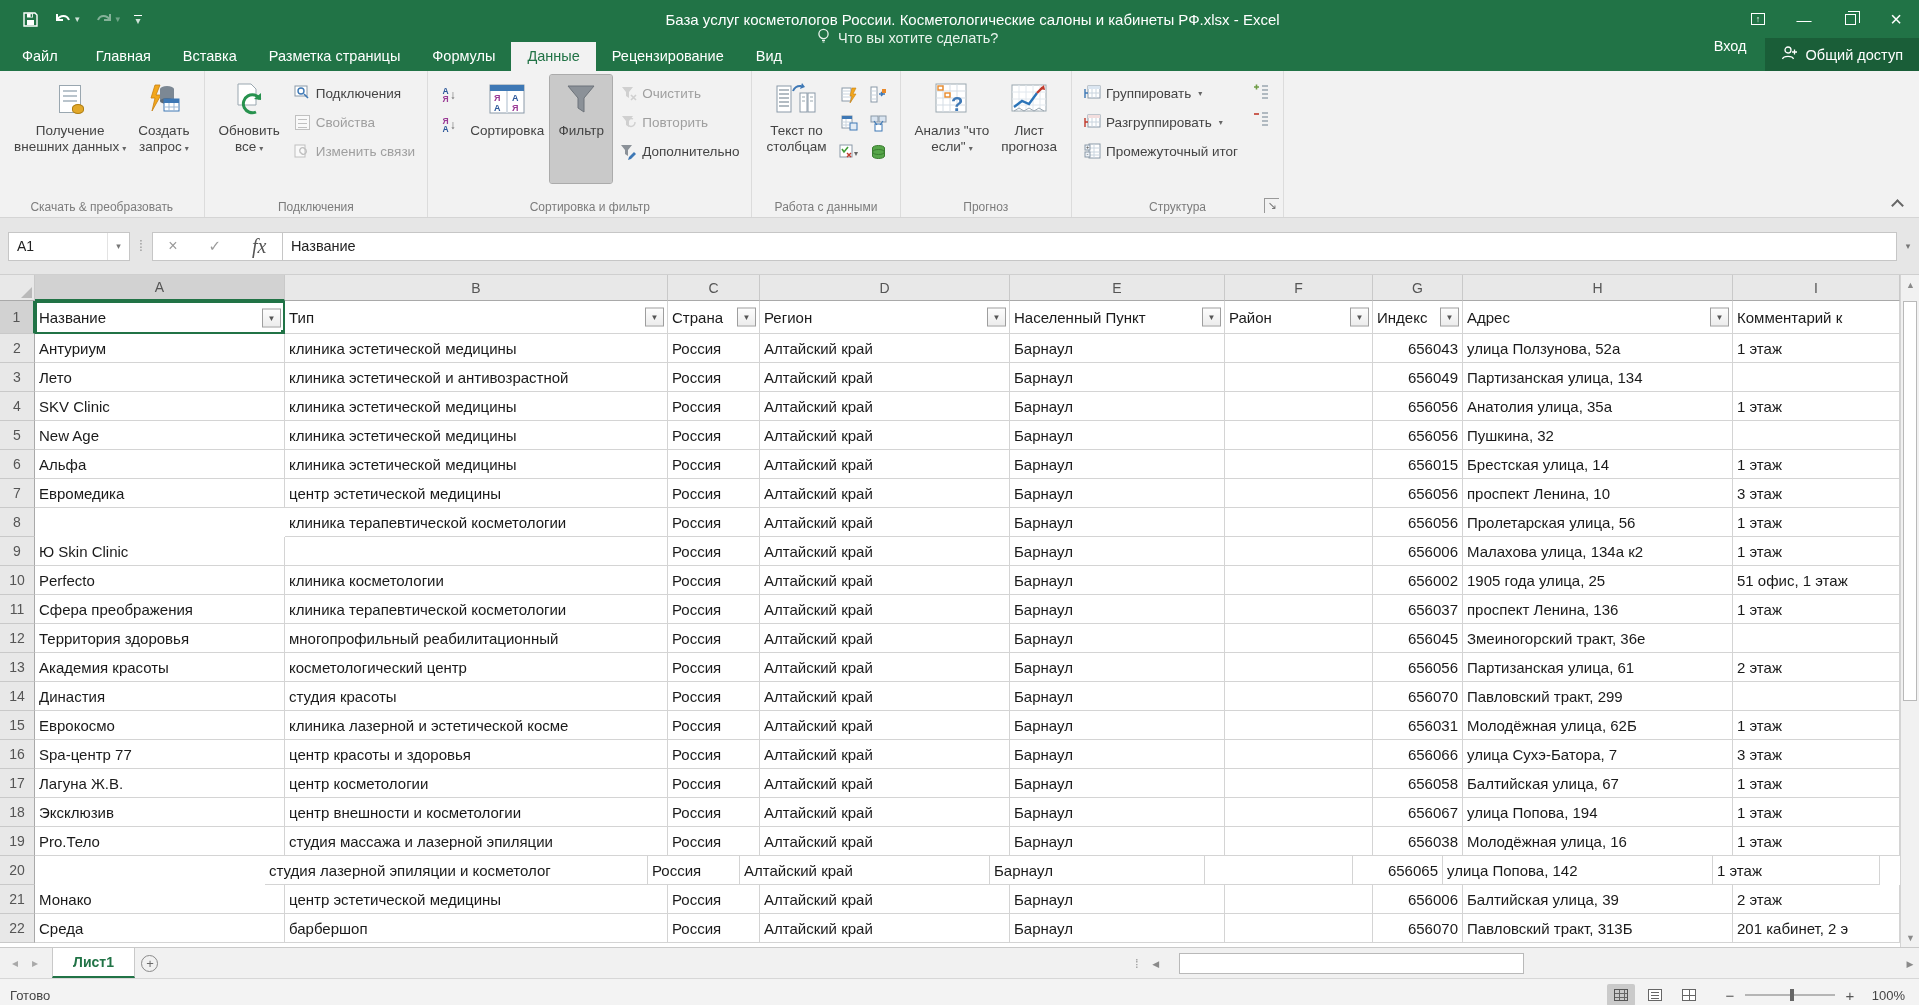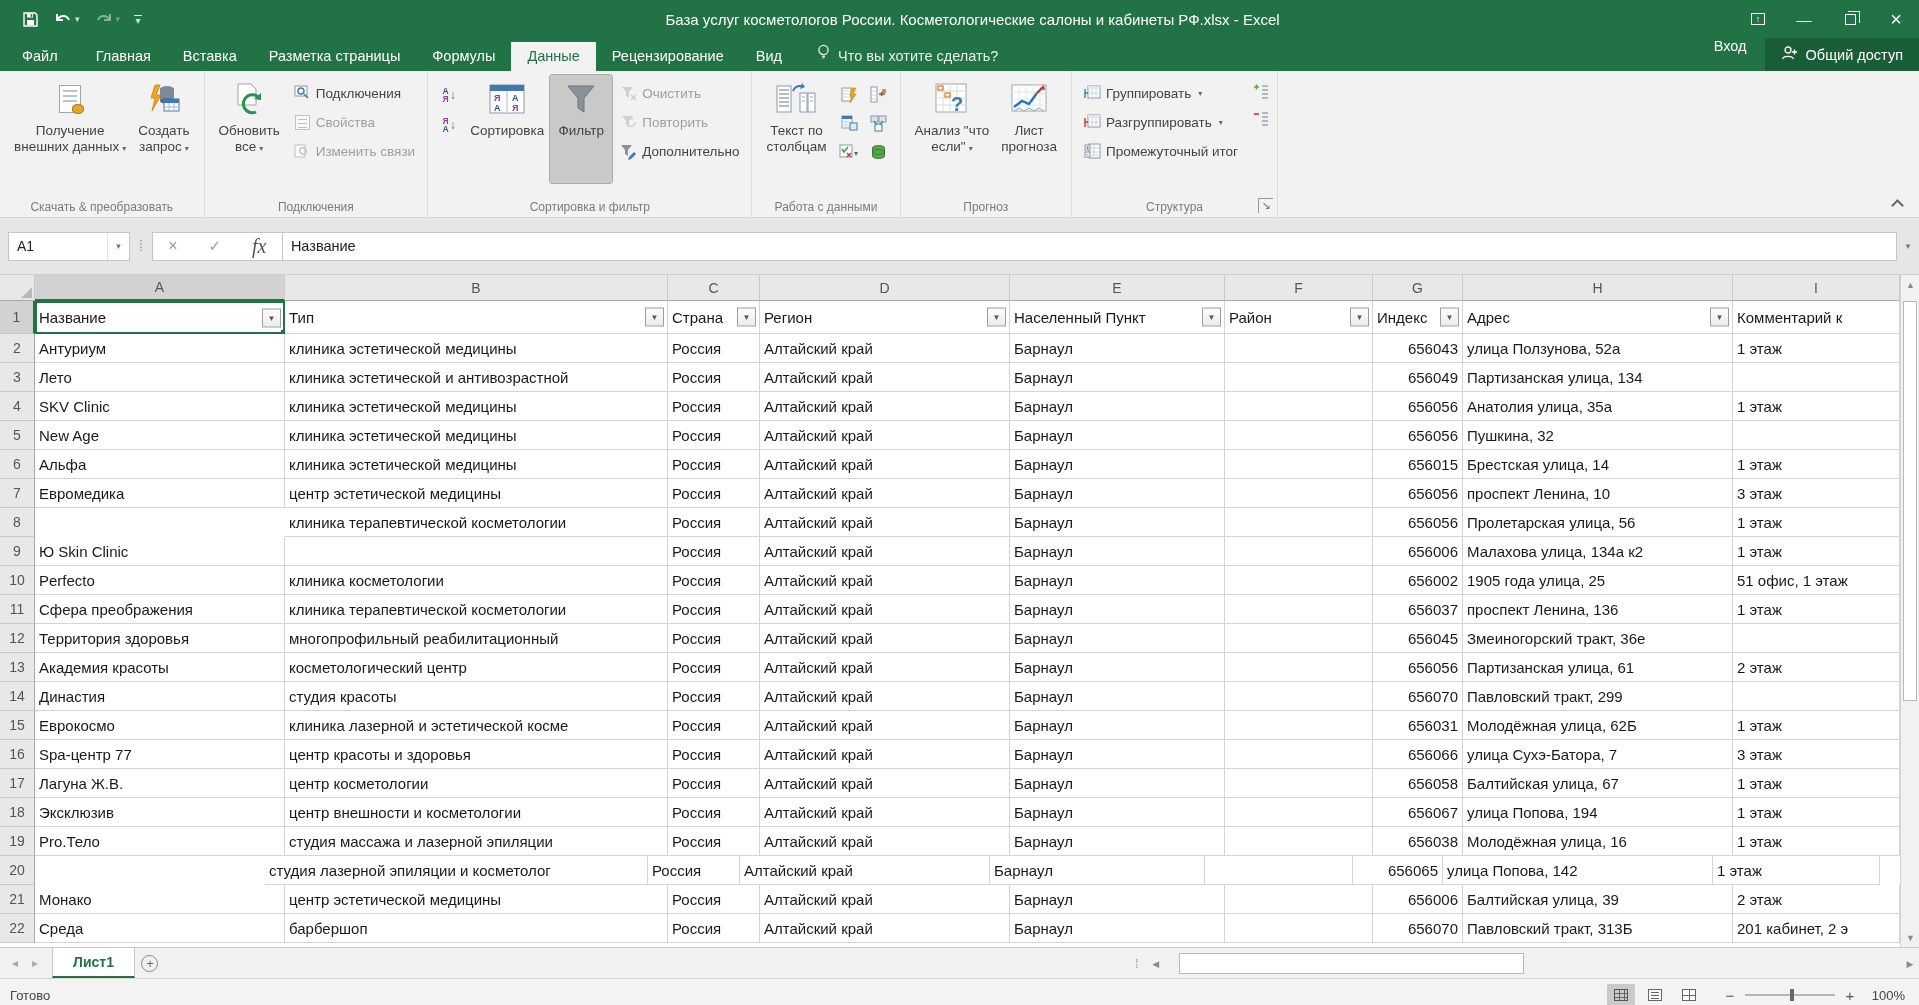--- a/index.html
+++ b/index.html
@@ -17,21 +17,21 @@
   .wbtn { width:46px; height:38px; display:flex; align-items:center; justify-content:center; font-size:15px; color:#fff; cursor:pointer; }
   .ico-restore { width:11px; height:11px; border:1px solid #fff; position:relative; background:transparent; }
   .ico-restore:before { content:""; position:absolute; left:2px; top:-4px; width:11px; height:11px; border:1px solid #fff; border-left:none; border-bottom:none; }
   .ico-ribopt { width:14px; height:12px; border:1px solid #fff; font-size:9px; line-height:10px; text-align:center; }
 
   
   .tabrow { position:absolute; left:0; top:38px; width:1919px; height:33px; background:#217346; display:flex; align-items:flex-end; color:#fff; }
   .rtab { padding:6px 16px 7px 16px; font-size:14.5px; cursor:pointer; white-space:nowrap; }
   .rtab.file { padding:6px 22px 7px 22px; }
   .rtab.active { background:#f2f2f2; color:#217346; }
-  .tellme { display:flex; align-items:flex-end; gap:7px; margin-left:18px; padding-bottom:7px; color:#e8f3ec; font-size:14.5px; cursor:pointer; }
+  .tellme { display:flex; align-items:center; gap:7px; margin-left:18px; padding-bottom:23px; color:#e8f3ec; font-size:14.5px; cursor:pointer; }
   .tabrow-right { margin-left:auto; display:flex; align-items:flex-start; height:33px; }
   .signin { font-size:14.5px; padding:0 18px; cursor:pointer; }
   .share { display:flex; align-items:center; gap:8px; background:#1a5e38; height:33px; padding:0 16px; font-size:14.5px; cursor:pointer; }
 
   
   .ribbon { position:absolute; left:0; top:71px; width:1919px; height:147px; background:#f2f2f2; border-bottom:1px solid #d5d5d5; display:flex; align-items:stretch; }
   .rgroup { position:relative; display:flex; align-items:flex-start; padding:4px 8px 20px 8px; border-right:1px solid #dcdcdc; }
   .rgroup-label { position:absolute; left:0; right:0; bottom:3px; text-align:center; font-size:12px; color:#7c7c7c; white-space:nowrap; }
   .rbig { display:flex; flex-direction:column; align-items:center; justify-content:flex-start; min-width:62px; padding:4px 6px; height:108px; border-radius:2px; cursor:pointer; color:#444; }
   .rbig.pressed { background:#c9c9c9; outline:1px solid #ababab; }
@@ -453,21 +453,21 @@
               <path d="M27 10 L33 4" fill="none" stroke="#c0392b" stroke-width="2.4"></path>
               <path d="M34 2 l1 5 -5 -1 z" fill="#c0392b"></path>
               <path d="M4 28 l5 -3 5 3 5 -3 5 3 5 -3 5 3" fill="none" stroke="#9aa7b0" stroke-width="1"></path>
             </svg>
         </span>
         <span class="blabel"><span>Лист</span><br><span>прогноза</span></span>
       </div>
       <div class="rgroup-label">Прогноз</div>
     </div>
 
-    <div class="rgroup" style="padding-right:8px;justify-content:flex-end;">
+    <div class="rgroup" style="padding-right:14px;justify-content:flex-end;">
       <div class="g6rows">
         <div class="rsmall">
           <span class="iconbox16">
             <svg width="17" height="17" viewBox="0 0 17 17">
                 <rect x="4" y="1" width="12" height="12" fill="#fff" stroke="#8a99a8"></rect>
                 <rect x="4" y="1" width="12" height="3" fill="#dbe6f1"></rect>
                 <path d="M8 4 v9 M12 4 v9 M4 8 h12" stroke="#c9d4de"></path>
                 <path d="M1 4 v9 M1 8 h3" stroke="#3e78b5" stroke-width="1.4"></path>
               </svg>
           </span>

